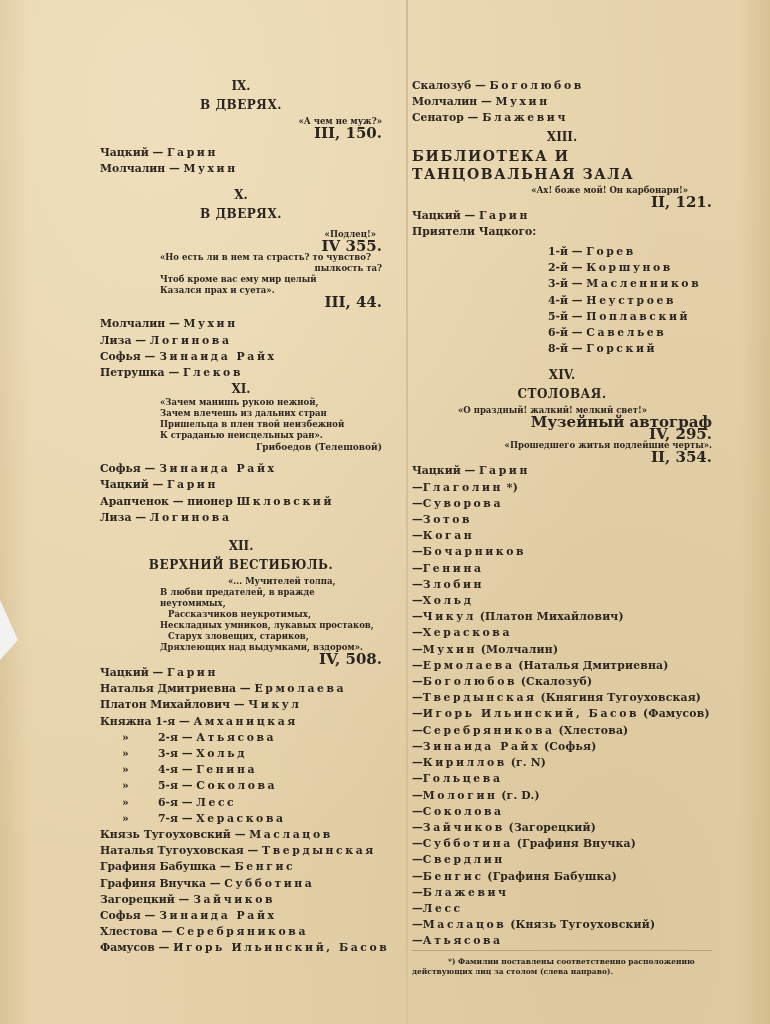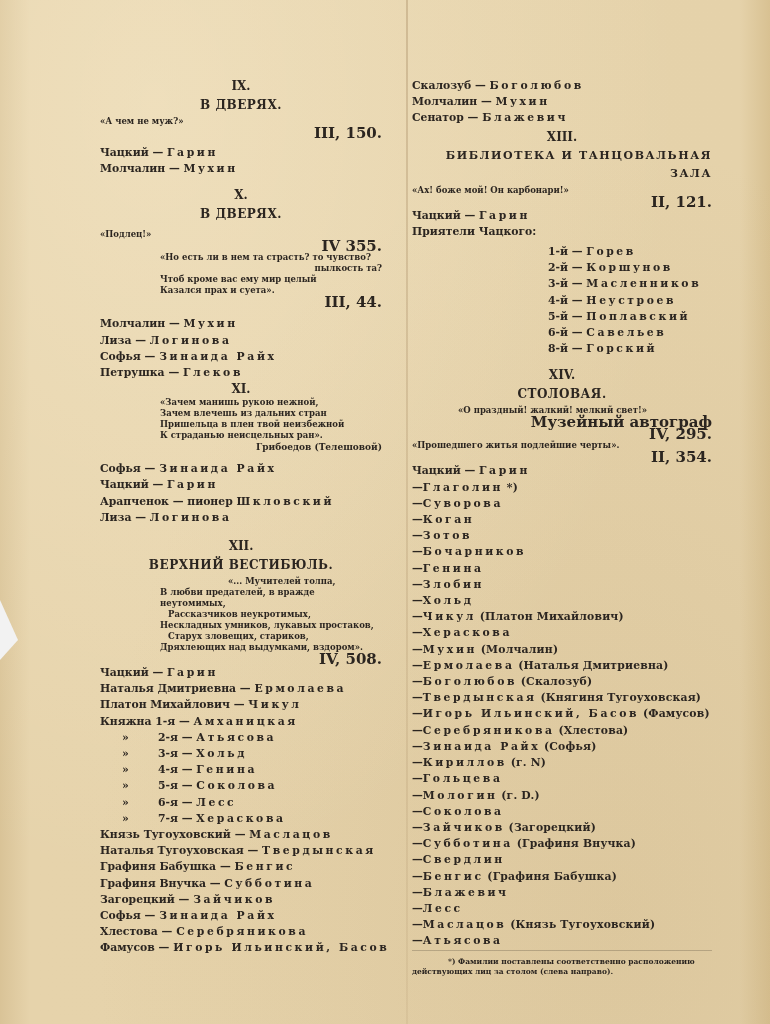--- a/index.html
+++ b/index.html
@@ -25,23 +25,23 @@
     border-top: 40px solid transparent;
     border-bottom: 20px solid transparent;
     border-left: 18px solid #f2f2f2;
   }
   .col { position: absolute; top: 78px; font-size: 10.5px; }
   .col.left { left: 100px; width: 282px; }
   .col.right { left: 412px; width: 300px; }
 
   .num { text-align: center; font-weight: bold; font-size: 12px; margin: 0; line-height: 16px; }
   .title { text-align: center; font-weight: bold; font-size: 12px; letter-spacing: 0.5px; line-height: 18px; margin: 2px 0; }
-  .title.wide { letter-spacing: 1.6px; font-size: 11px; text-align: right; }
+  .title.wide { letter-spacing: 1.6px; font-size: 14px; text-align: left; }
   .quote { font-weight: bold; font-size: 8.5px; line-height: 11px; }
-  .quote.r { }
+  .quote.r { text-align: right; }
   .quote .line { display: block; }
   .src { text-align: right; font-weight: bold; font-size: 15px; line-height: 12px; }
   .role { font-weight: bold; font-size: 10.8px; line-height: 16.2px; white-space: nowrap; }
   .role .actor { letter-spacing: 2.6px; }
   .role .note { letter-spacing: 0.2px; }
   .indent-row { padding-left: 22px; }
   .indent-row .qm { display: inline-block; width: 36px; }
   .friend { padding-left: 136px; }
   .footnote { font-size: 7.5px; font-weight: bold; line-height: 10px; padding-top: 6px; border-top: 1px solid rgba(60,50,40,0.25); width: 300px; }
   .footnote span { display: block; }
@@ -161,22 +161,22 @@
     <div class="title">СТОЛОВАЯ.</div>
     <div class="quote" style="padding-left:46px">«О праздный! жалкий! мелкий свет!»</div>
     <div class="src">Музейный автограф</div>
     <div class="src">IV, 295.</div>
     <div class="quote r">«Прошедшего житья подлейшие черты».</div>
     <div class="src">II, 354.</div>
     <div class="role"><span>Чацкий</span> <span>—</span> <span class="actor">Гарин</span></div>
     <div id="table-list">
         <div class="role"><span>—</span><span class="actor">Глаголин</span> <span class="note">*)</span></div>
         <div class="role"><span>—</span><span class="actor">Суворова</span> <span class="note"></span></div>
+        <div class="role"><span>—</span><span class="actor">Зотов</span> <span class="note"></span></div>
         <div class="role"><span>—</span><span class="actor">Коган</span> <span class="note"></span></div>
-        <div class="role"><span>—</span><span class="actor">Зотов</span> <span class="note"></span></div>
         <div class="role"><span>—</span><span class="actor">Бочарников</span> <span class="note"></span></div>
         <div class="role"><span>—</span><span class="actor">Генина</span> <span class="note"></span></div>
         <div class="role"><span>—</span><span class="actor">Злобин</span> <span class="note"></span></div>
         <div class="role"><span>—</span><span class="actor">Хольд</span> <span class="note"></span></div>
         <div class="role"><span>—</span><span class="actor">Чикул</span> <span class="note">(Платон Михайлович)</span></div>
         <div class="role"><span>—</span><span class="actor">Хераскова</span> <span class="note"></span></div>
         <div class="role"><span>—</span><span class="actor">Мухин</span> <span class="note">(Молчалин)</span></div>
         <div class="role"><span>—</span><span class="actor">Ермолаева</span> <span class="note">(Наталья Дмитриевна)</span></div>
         <div class="role"><span>—</span><span class="actor">Боголюбов</span> <span class="note">(Скалозуб)</span></div>
         <div class="role"><span>—</span><span class="actor">Твердынская</span> <span class="note">(Княгиня Тугоуховская)</span></div>

